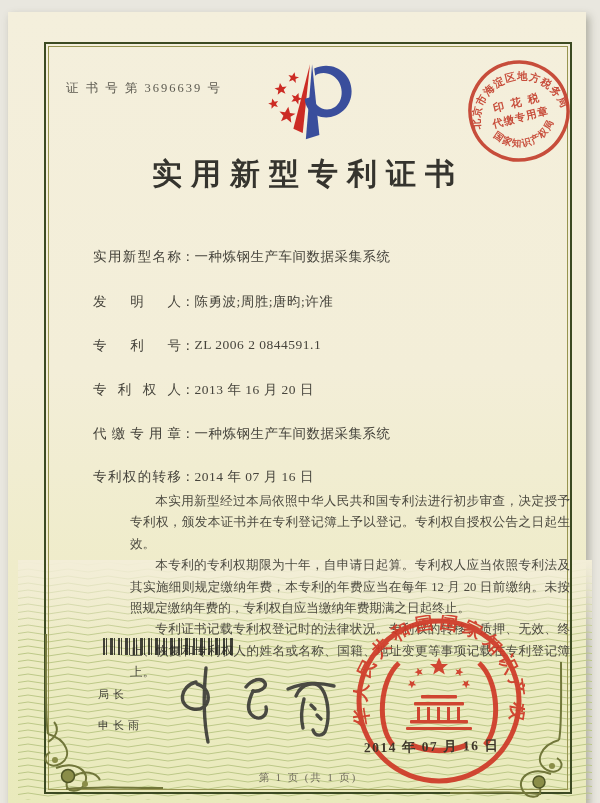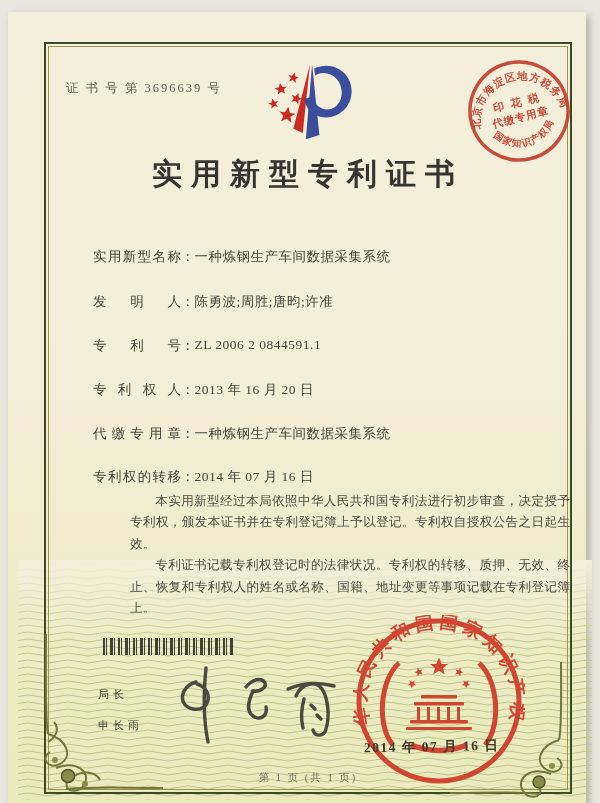--- a/index.html
+++ b/index.html
@@ -127,20 +127,21 @@
     <div class="field-row" style="top:413px">
       <span class="field-label">代缴专用章</span><span class="field-colon">：</span><span class="field-value">一种炼钢生产车间数据采集系统</span>
     </div>
     <div class="field-row" style="top:456px">
       <span class="field-label">专利权的转移</span><span class="field-colon">：</span><span class="field-value">2014 年 07 月 16 日</span>
     </div>
   </div>
 
   <div class="body-text">
     <p>本实用新型经过本局依照中华人民共和国专利法进行初步审查，决定授予专利权，颁发本证书并在专利登记簿上予以登记。专利权自授权公告之日起生效。</p>
+    <p>本专利的专利权期限为十年，自申请日起算。专利权人应当依照专利法及其实施细则规定缴纳年费，本专利的年费应当在每年 12 月 20 日前缴纳。未按照规定缴纳年费的，专利权自应当缴纳年费期满之日起终止。</p>
     <p>专利证书记载专利权登记时的法律状况。专利权的转移、质押、无效、终止、恢复和专利权人的姓名或名称、国籍、地址变更等事项记载在专利登记簿上。</p>
   </div>
 
   <div class="barcode"></div>
 
   <div class="signer-title">局长</div>
   <div class="signer-name">申长雨</div>
 
   <svg class="signature" viewBox="0 0 195 98">
     <g fill="none" stroke="#2f2f2d" stroke-width="3.4" stroke-linecap="round" opacity="0.85">

